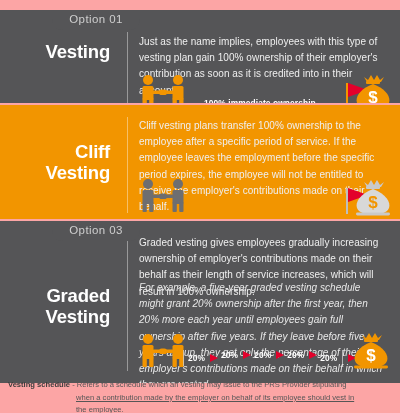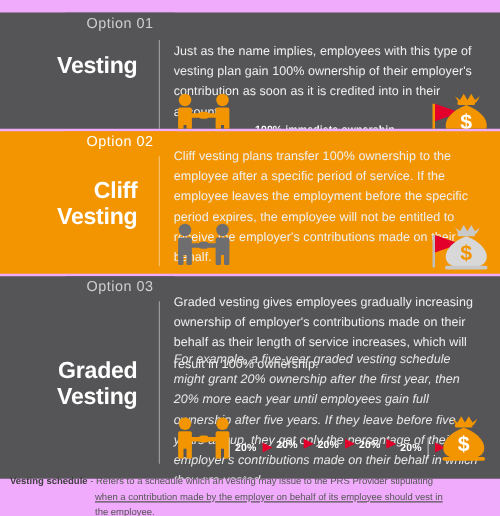--- a/index.html
+++ b/index.html
@@ -5,21 +5,21 @@
   html,body{margin:0;padding:0;background:#ffffff;}
   body{
     font-family:"Liberation Sans", sans-serif;
     -webkit-font-smoothing:antialiased;
   }
   .page{
     position:relative;
     width:400px;
     height:413px;
     overflow:hidden;
-    background:#f0abfc;
+    background:#fca5a5;
   }
 
   
   .section{
     position:absolute;
     left:0;
     width:400px;
     overflow:hidden;
   }
   .sec-dark{background:#555557;}
@@ -234,23 +234,20 @@
         <rect x="28" y="16" width="14" height="3" rx="1" fill="#F29500"></rect>
         <path d="M35 19 C22 24 17 32 19 38 C21 43 28 44.5 35 44.5 C42 44.5 49 43 51 38 C53 32 48 24 35 19 Z" fill="#F29500"></path>
         <text x="35" y="38" text-anchor="middle" font-family="Liberation Sans, sans-serif" font-size="17" font-weight="bold" fill="#ffffff">$</text>
         <rect x="18" y="42.5" width="34" height="3" rx="1.4" fill="#F29500"></rect>
       </svg>
     </div>
   </div>
 
   <div class="section sec-orange" id="sec2">
 
-    <div class="tab tab-orange">
-      <span class="tab-label">Option 02</span>
-    </div>
 
     <div class="heading" id="h2">
       <div>Cliff</div>
       <div>Vesting</div>
     </div>
 
     <div class="vdivider" id="vd2"></div>
 
     <div class="body-copy" id="b2">Cliff vesting plans transfer 100% ownership to the employee after a specific period of service. If the employee leaves the employment before the specific period expires, the employee will not be entitled to receive the employer's contributions made on their behalf.</div>
 

